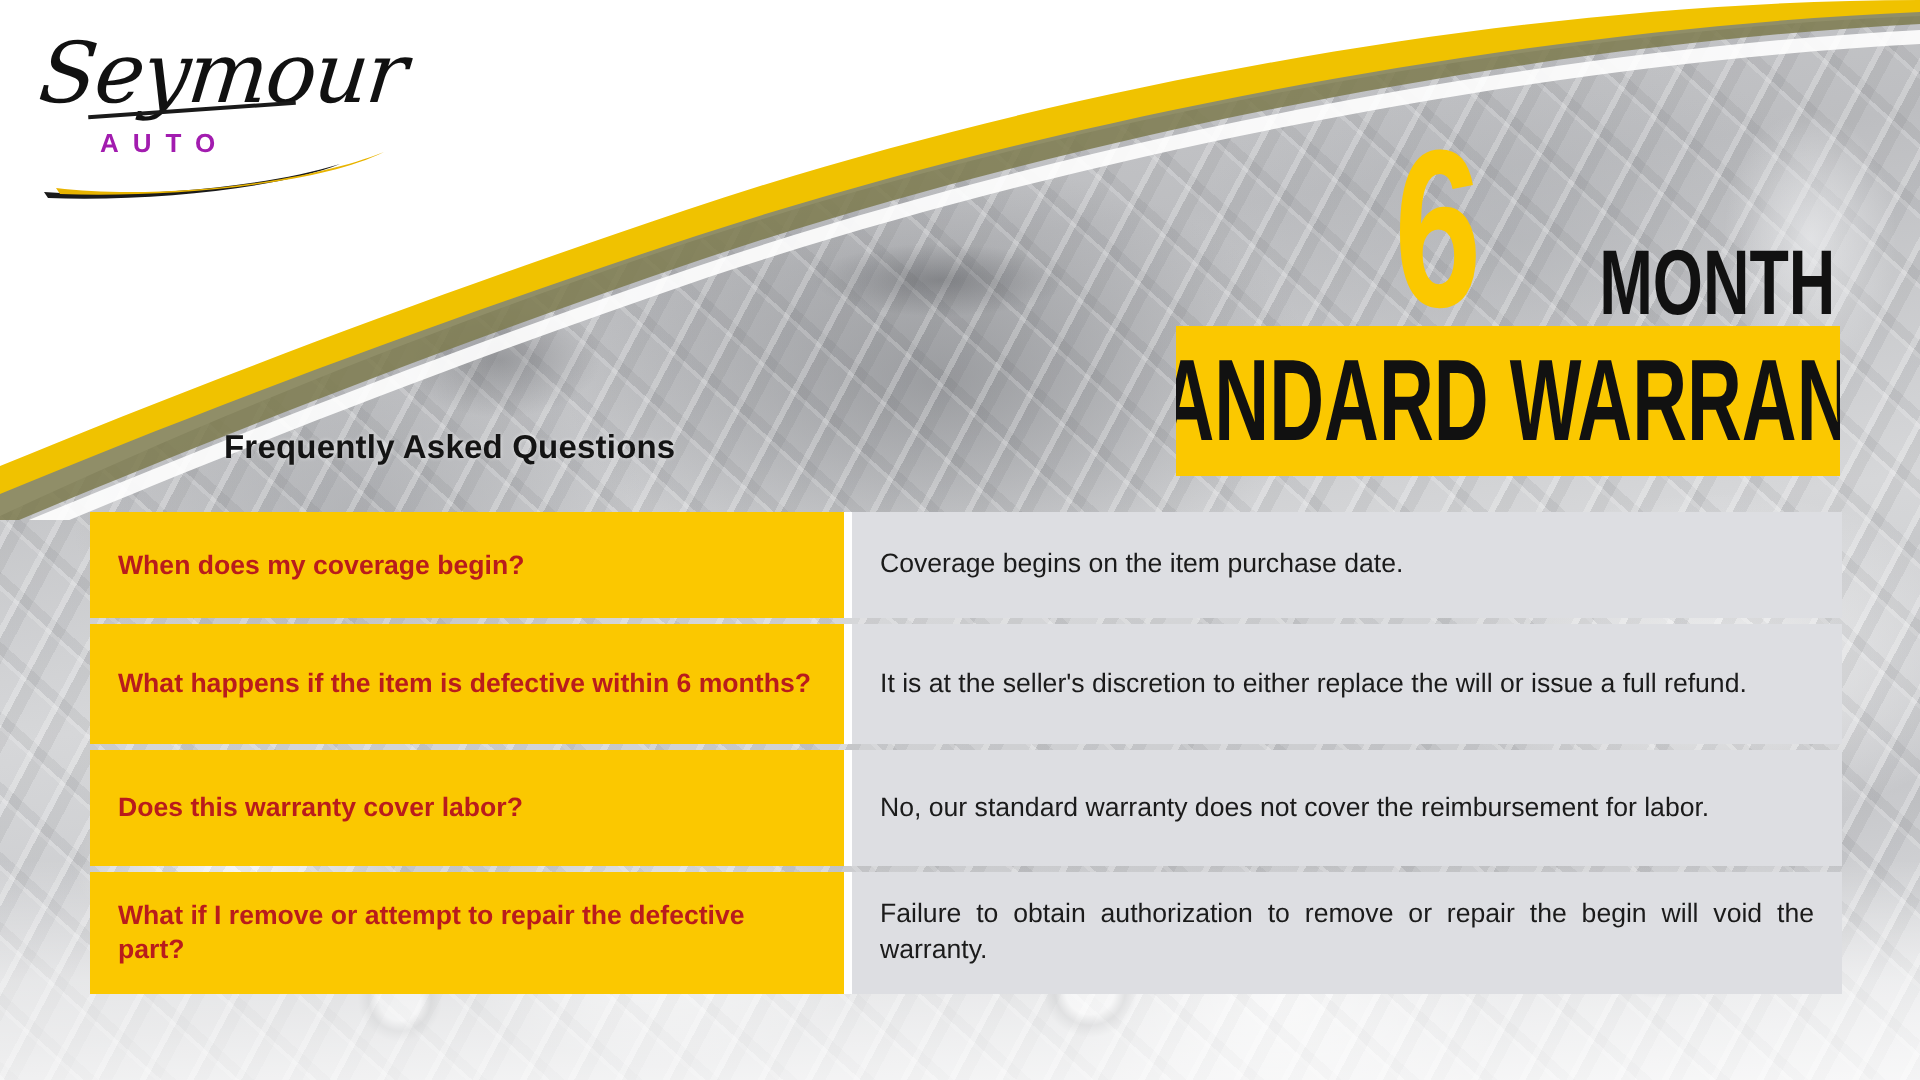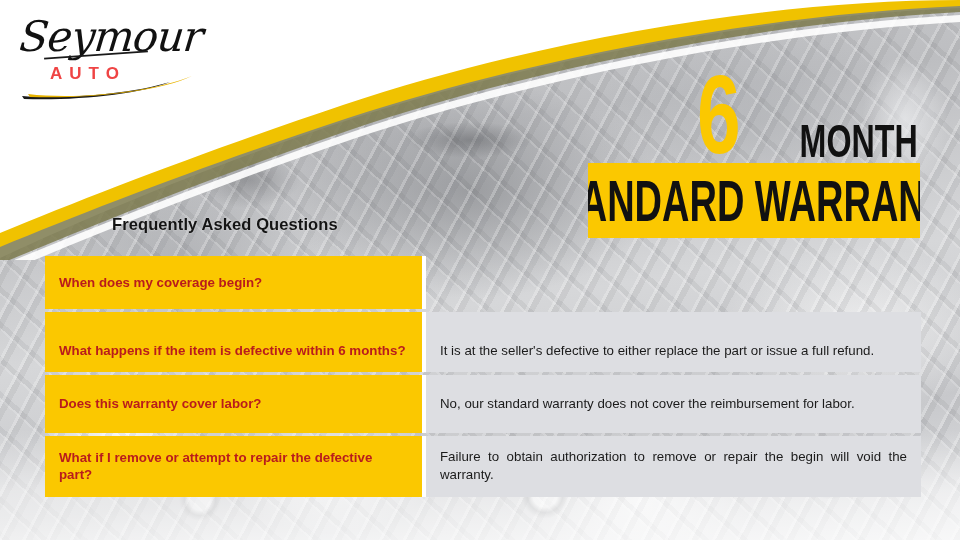--- a/index.html
+++ b/index.html
@@ -93,23 +93,23 @@
     line-height: 1;
     color: #111111;
     letter-spacing: -1px;
     transform: skewX(-6deg);
   }
   .logo .auto {
     position: absolute;
     left: 34px; top: 50px;
     font-family: "Liberation Sans", sans-serif;
     font-weight: bold;
-    font-size: 17px;
+    font-size: 13px;
     letter-spacing: 7px;
-    color: #ef4444;
+    color: #a21caf;
   }
   .logo .underline {
     position: absolute;
     left: 28px; top: 40px;
     width: 104px; height: 2px;
     background: #1a1a1a;
     transform: rotate(-4deg);
   }
   .logo .swish { position:absolute; left: 4px; top: 58px; }
 
@@ -220,21 +220,21 @@
     padding: 12px 14px 12px 14px;
     box-sizing: border-box;
     display: flex;
     align-items: center;
     text-align: justify;
     text-justify: inter-word;
   }
   .a-cell > span { display: block; width: 100%; }
 
   .r1 .q-cell, .r1 .a-cell { min-height: 53px; }
-  .r2 .q-cell, .r2 .a-cell { min-height: 60px; align-items: flex-end; }
+  .r2 .q-cell, .r2 .a-cell { min-height: 60px; }
   .r3 .q-cell, .r3 .a-cell { min-height: 58px; }
   .r4 .q-cell, .r4 .a-cell { min-height: 60px; align-items: center; }
 </style>
 </head>
 <body>
 
 <div id="slide">
 
   <div class="photo">
     <div class="base"></div>
@@ -281,29 +281,32 @@
 
   <div class="faq-title">Frequently Asked Questions</div>
 
   <div class="faq-table">
 
     <div class="faq-row r1">
       <div class="q-cell">
         <span>When does my coverage begin?</span>
       </div>
       <div class="gap-cell"></div>
+      <div class="a-cell">
+        <span>Coverage begins on the item purchase date.</span>
+      </div>
     </div>
 
     <div class="faq-row r2">
       <div class="q-cell">
         <span>What happens if the item is defective within 6 months?</span>
       </div>
       <div class="gap-cell"></div>
       <div class="a-cell">
-        <span>It is at the seller's defective to either replace the part or issue a full refund.</span>
+        <span>It is at the seller's discretion to either replace the will or issue a full refund.</span>
       </div>
     </div>
 
     <div class="faq-row r3">
       <div class="q-cell">
         <span>Does this warranty cover labor?</span>
       </div>
       <div class="gap-cell"></div>
       <div class="a-cell">
         <span>No, our standard warranty does not cover the reimbursement for labor.</span>

